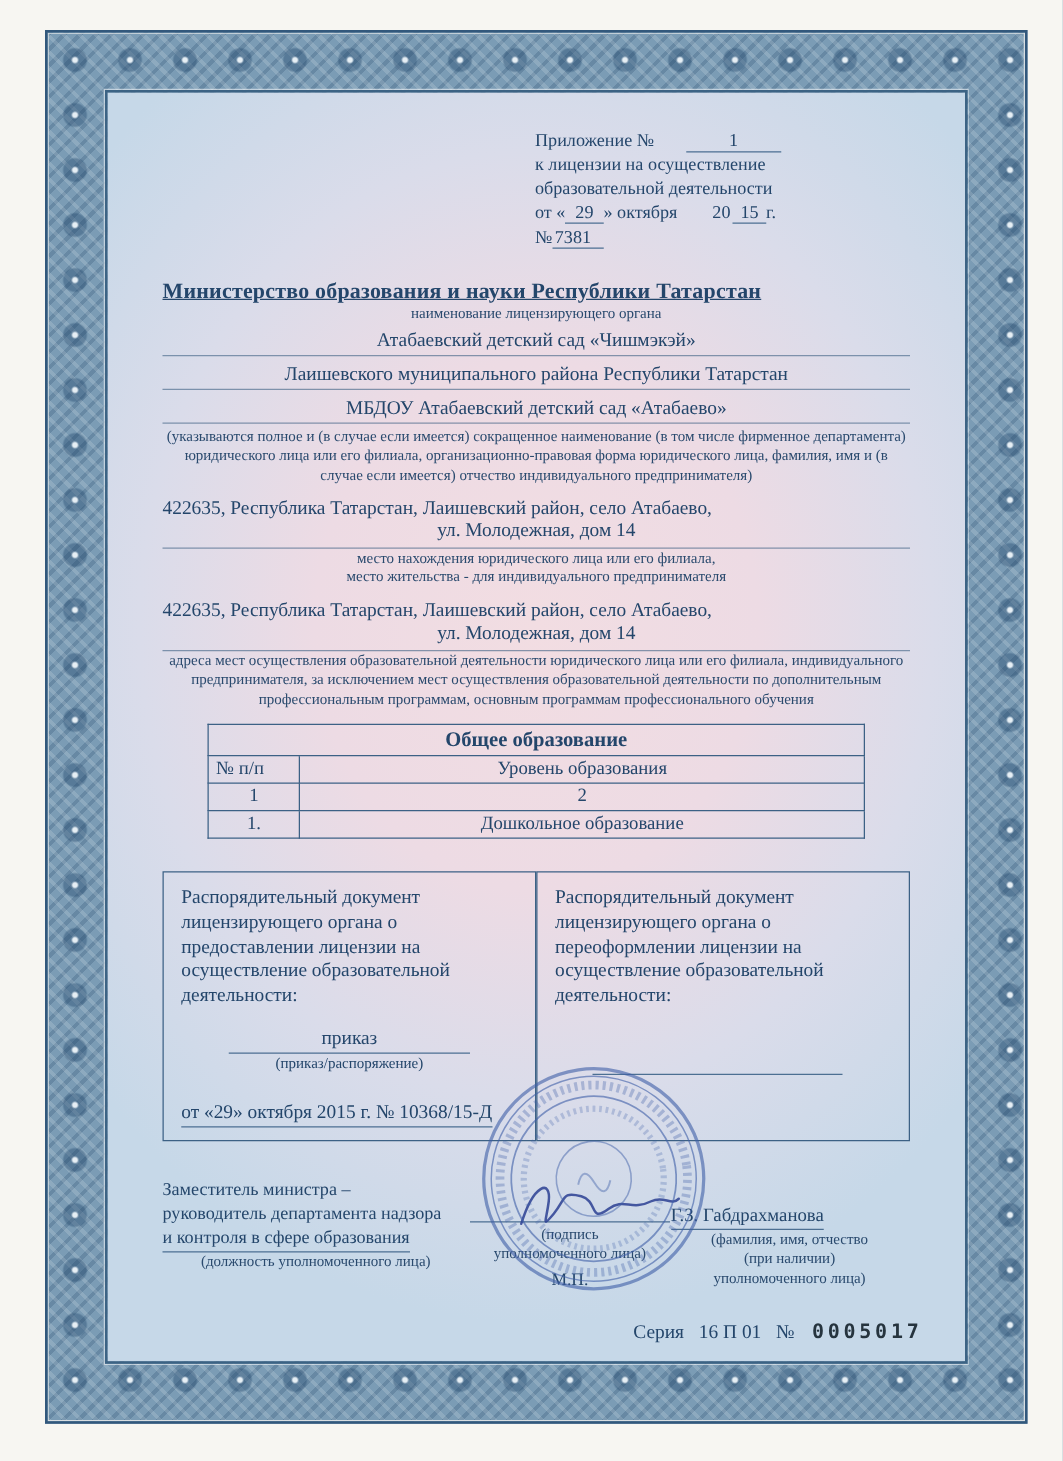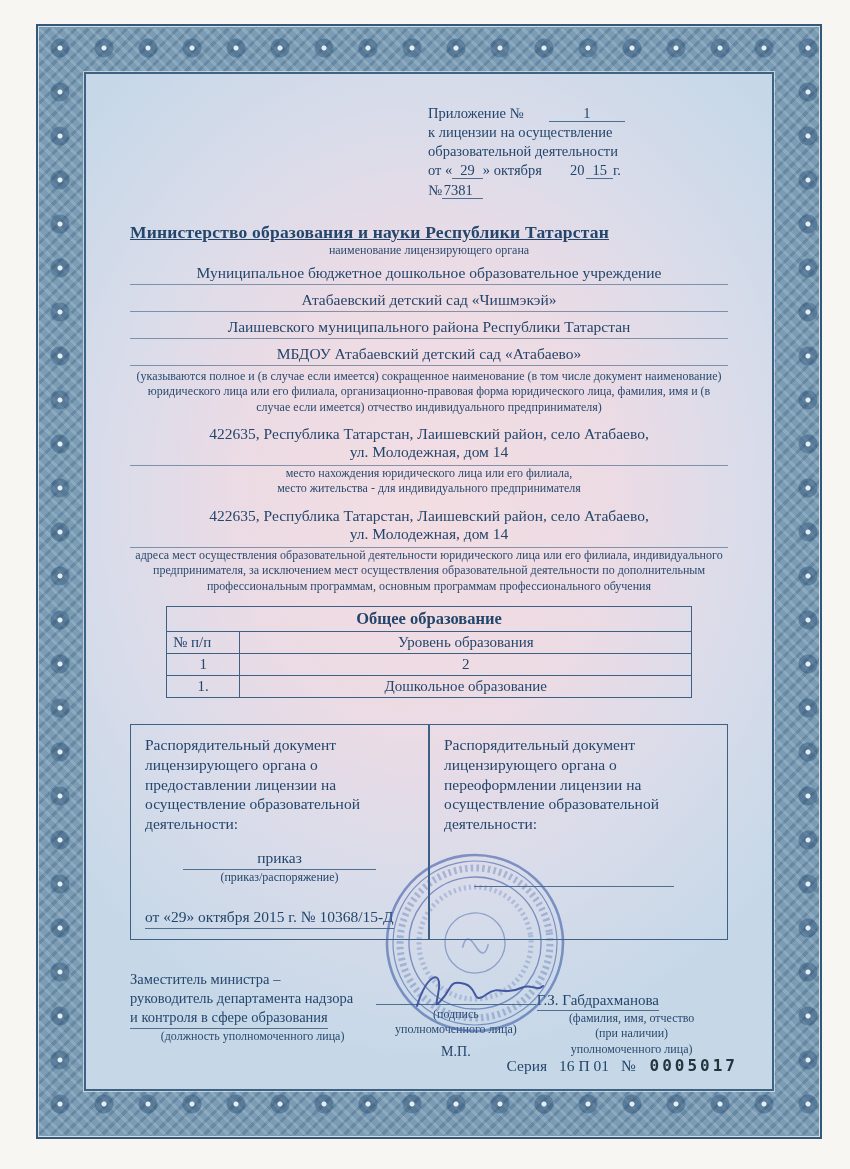--- a/index.html
+++ b/index.html
@@ -25,21 +25,21 @@
   .appendix .yr{padding:0 6px;}
   .appendix .noval{padding:0 10px 0 2px;}
   
   .ministry{text-align:left;margin-top:22px;font-size:17.5px;font-weight:bold;letter-spacing:.2px;}
   .ministry span{text-decoration:underline;}
   .small-note{font-size:12px;text-align:center;line-height:1.28;color:#2a4a6e;}
   
   .orgline{font-size:15.5px;text-align:center;padding:6px 0 2px;border-bottom:1px solid rgba(60,95,130,.6);}
   .org-note{margin-top:3px;}
   
-  .addr1{font-size:15.5px;text-align:center;margin-top:10px;}
+  .addr1{font-size:15.5px;text-align:left;margin-top:10px;}
   .addr2{font-size:15.5px;text-align:center;padding-bottom:4px;border-bottom:1px solid rgba(60,95,130,.6);}
   
   table.edu{border-collapse:collapse;width:88%;margin:12px auto 0;font-size:15px;}
   table.edu td,table.edu th{border:1px solid #3c6185;padding:2px 6px;}
   .edu-title{font-weight:bold;font-size:16.5px;text-align:center;}
   .c1{width:14%;}
   .cc{text-align:center;}
   
   .boxes{display:flex;gap:0;margin-top:26px;}
   .obox{border:1px solid #3c6185;flex:1;padding:10px 14px;font-size:15.5px;line-height:1.28;box-sizing:border-box;}
@@ -84,25 +84,24 @@
       <div>
         <span>№</span><span class="u noval">7381</span>
       </div>
     </div>
 
     <div class="ministry">
       <span>Министерство образования и науки Республики Татарстан</span>
     </div>
     <div class="small-note">наименование лицензирующего органа</div>
 
-    <div class="orgline">Муниципальное бюджетное дошкольное образовательное учреждение</div>
     <div class="orgline">Атабаевский детский сад «Чишмэкэй»</div>
     <div class="orgline">Лаишевского муниципального района Республики Татарстан</div>
     <div class="orgline">МБДОУ Атабаевский детский сад «Атабаево»</div>
-    <div class="small-note org-note">(указываются полное и (в случае если имеется) сокращенное наименование (в том числе документ наименование) юридического лица или его филиала, организационно-правовая форма юридического лица, фамилия, имя и (в случае если имеется) отчество индивидуального предпринимателя)</div>
+    <div class="small-note org-note">(указываются полное и (в случае если имеется) сокращенное наименование (в том числе фирменное департамента) юридического лица или его филиала, организационно-правовая форма юридического лица, фамилия, имя и (в случае если имеется) отчество индивидуального предпринимателя)</div>
 
     <div class="addr1">422635, Республика Татарстан, Лаишевский район, село Атабаево,</div>
     <div class="addr2">ул. Молодежная, дом 14</div>
     <div class="small-note">место нахождения юридического лица или его филиала,</div>
     <div class="small-note">место жительства - для индивидуального предпринимателя</div>
 
     <div class="addr1">422635, Республика Татарстан, Лаишевский район, село Атабаево,</div>
     <div class="addr2">ул. Молодежная, дом 14</div>
     <div class="small-note">адреса мест осуществления образовательной деятельности юридического лица или его филиала, индивидуального предпринимателя, за исключением мест осуществления образовательной деятельности по дополнительным профессиональным программам, основным программам профессионального обучения</div>
 

